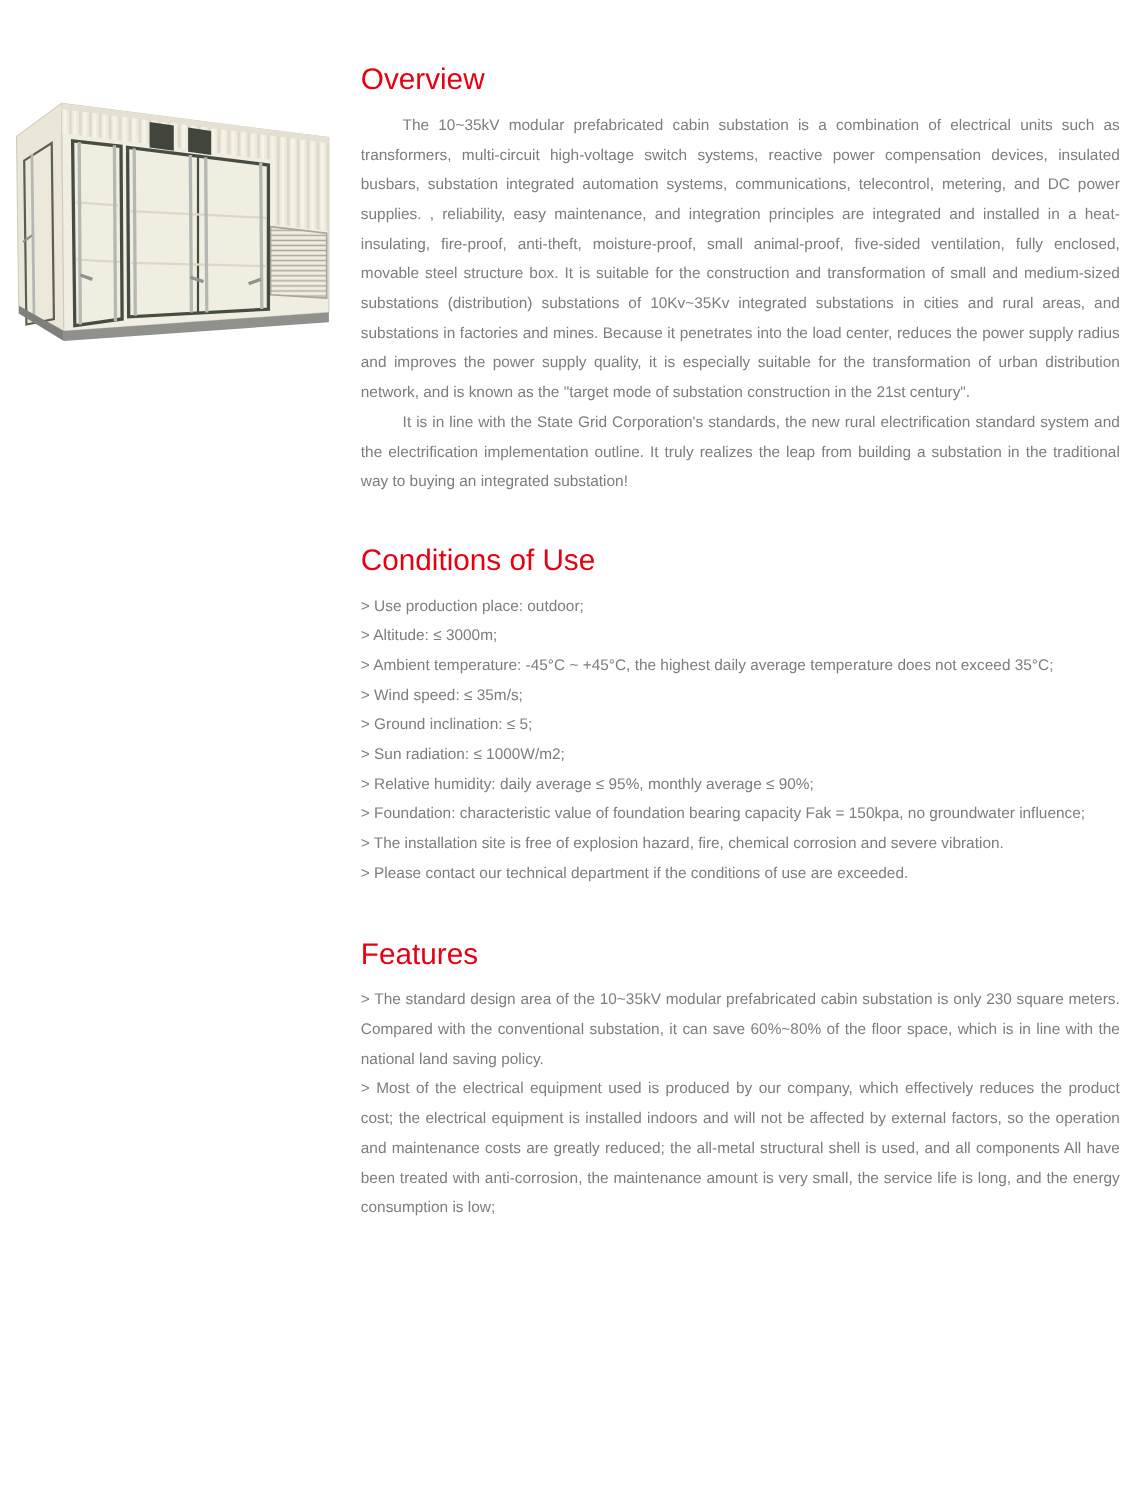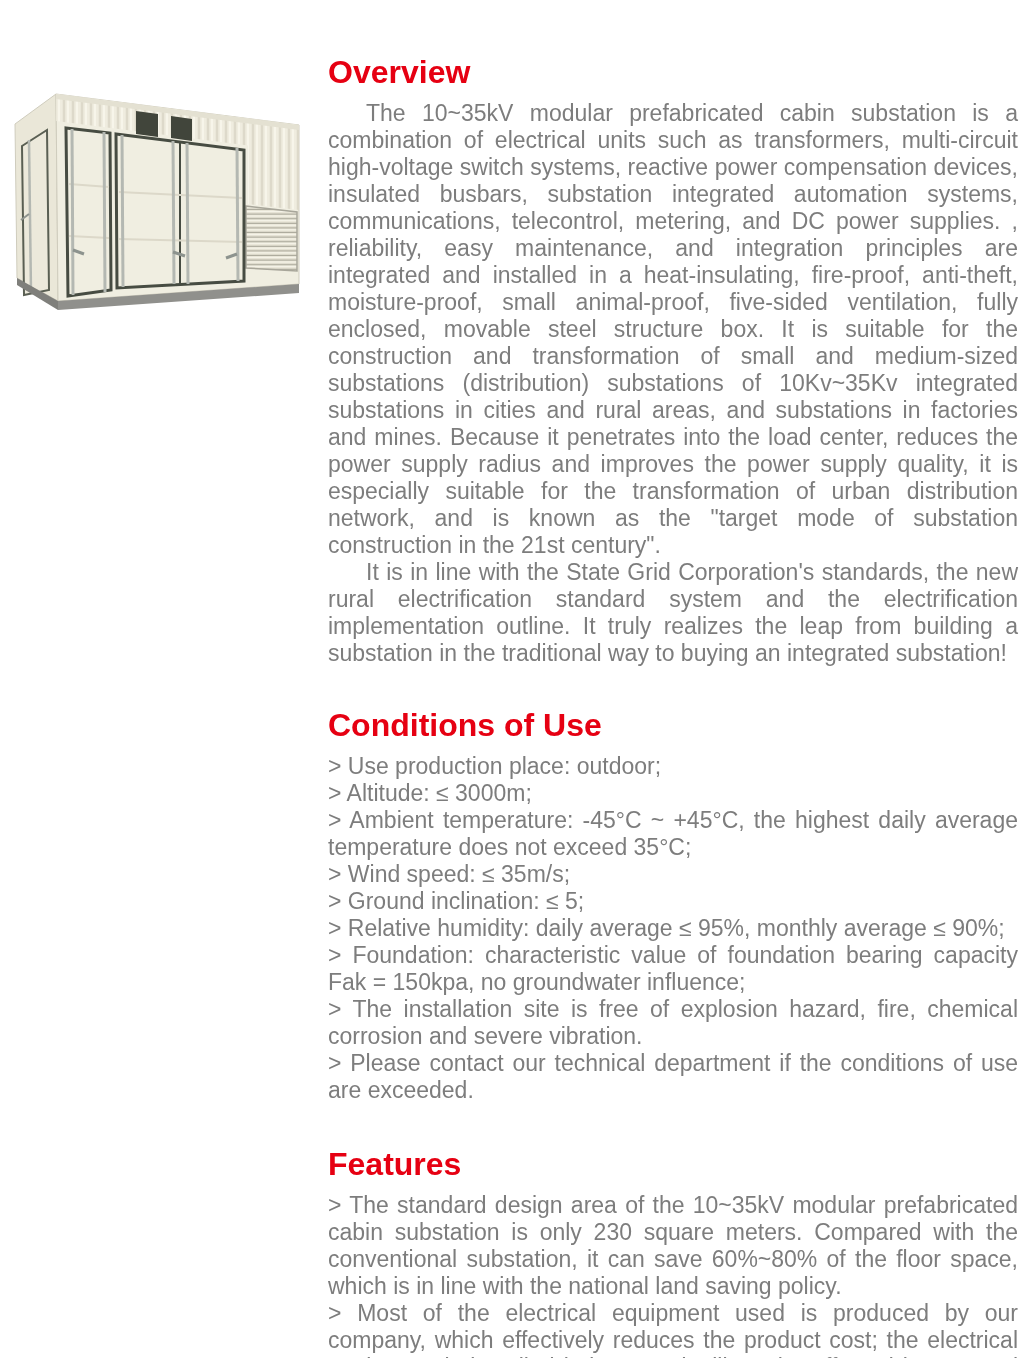--- a/index.html
+++ b/index.html
@@ -17,28 +17,28 @@
   }
   .photo{
     position:absolute;left:8px;top:84px;
     width:302px;height:230px;margin:0;
   }
   .photo svg{display:block;width:100%;height:100%;}
   .content{
     position:absolute;left:328px;top:58px;width:690px;
   }
   h2.sec-heading{
-    font-size:32px;line-height:28px;font-weight:bold;
+    font-size:27px;line-height:28px;font-weight:normal;
     color:var(--red,#e60012);
     margin:0 0 14px 0;
   }
   section.gap-lg{margin-top:44px;}
   section.gap-md{margin-top:46px;}
   p.body-text{
-    font-size:23px;line-height:27px;
+    font-size:14px;line-height:27px;
     color:var(--gray,#7d7d7d);
     text-align:justify;
     margin:0;
   }
   p.first-indent{text-indent:38px;}
 </style>
 </head>
 <body>
 
 <div>
@@ -108,20 +108,21 @@
       <p class="body-text first-indent">It is in line with the State Grid Corporation's standards, the new rural electrification standard system and the electrification implementation outline. It truly realizes the leap from building a substation in the traditional way to buying an integrated substation!</p>
     </section>
 
     <section class="gap-lg">
       <h2 class="sec-heading">Conditions of Use</h2>
       <p class="body-text">&gt; Use production place: outdoor;</p>
       <p class="body-text">&gt; Altitude: ≤ 3000m;</p>
       <p class="body-text">&gt; Ambient temperature: -45°C ~ +45°C, the highest daily average temperature does not exceed 35°C;</p>
       <p class="body-text">&gt; Wind speed: ≤ 35m/s;</p>
       <p class="body-text">&gt; Ground inclination: ≤ 5;</p>
+      <p class="body-text">&gt; Sun radiation: ≤ 1000W/m2;</p>
       <p class="body-text">&gt; Relative humidity: daily average ≤ 95%, monthly average ≤ 90%;</p>
       <p class="body-text">&gt; Foundation: characteristic value of foundation bearing capacity Fak = 150kpa, no groundwater influence;</p>
       <p class="body-text">&gt; The installation site is free of explosion hazard, fire, chemical corrosion and severe vibration.</p>
       <p class="body-text">&gt; Please contact our technical department if the conditions of use are exceeded.</p>
     </section>
 
     <section class="gap-md">
       <h2 class="sec-heading">Features</h2>
       <p class="body-text">&gt; The standard design area of the 10~35kV modular prefabricated cabin substation is only 230 square meters. Compared with the conventional substation, it can save 60%~80% of the floor space, which is in line with the national land saving policy.</p>
       <p class="body-text">&gt; Most of the electrical equipment used is produced by our company, which effectively reduces the product cost; the electrical equipment is installed indoors and will not be affected by external factors, so the operation and maintenance costs are greatly reduced; the all-metal structural shell is used, and all components All have been treated with anti-corrosion, the maintenance amount is very small, the service life is long, and the energy consumption is low;</p>

